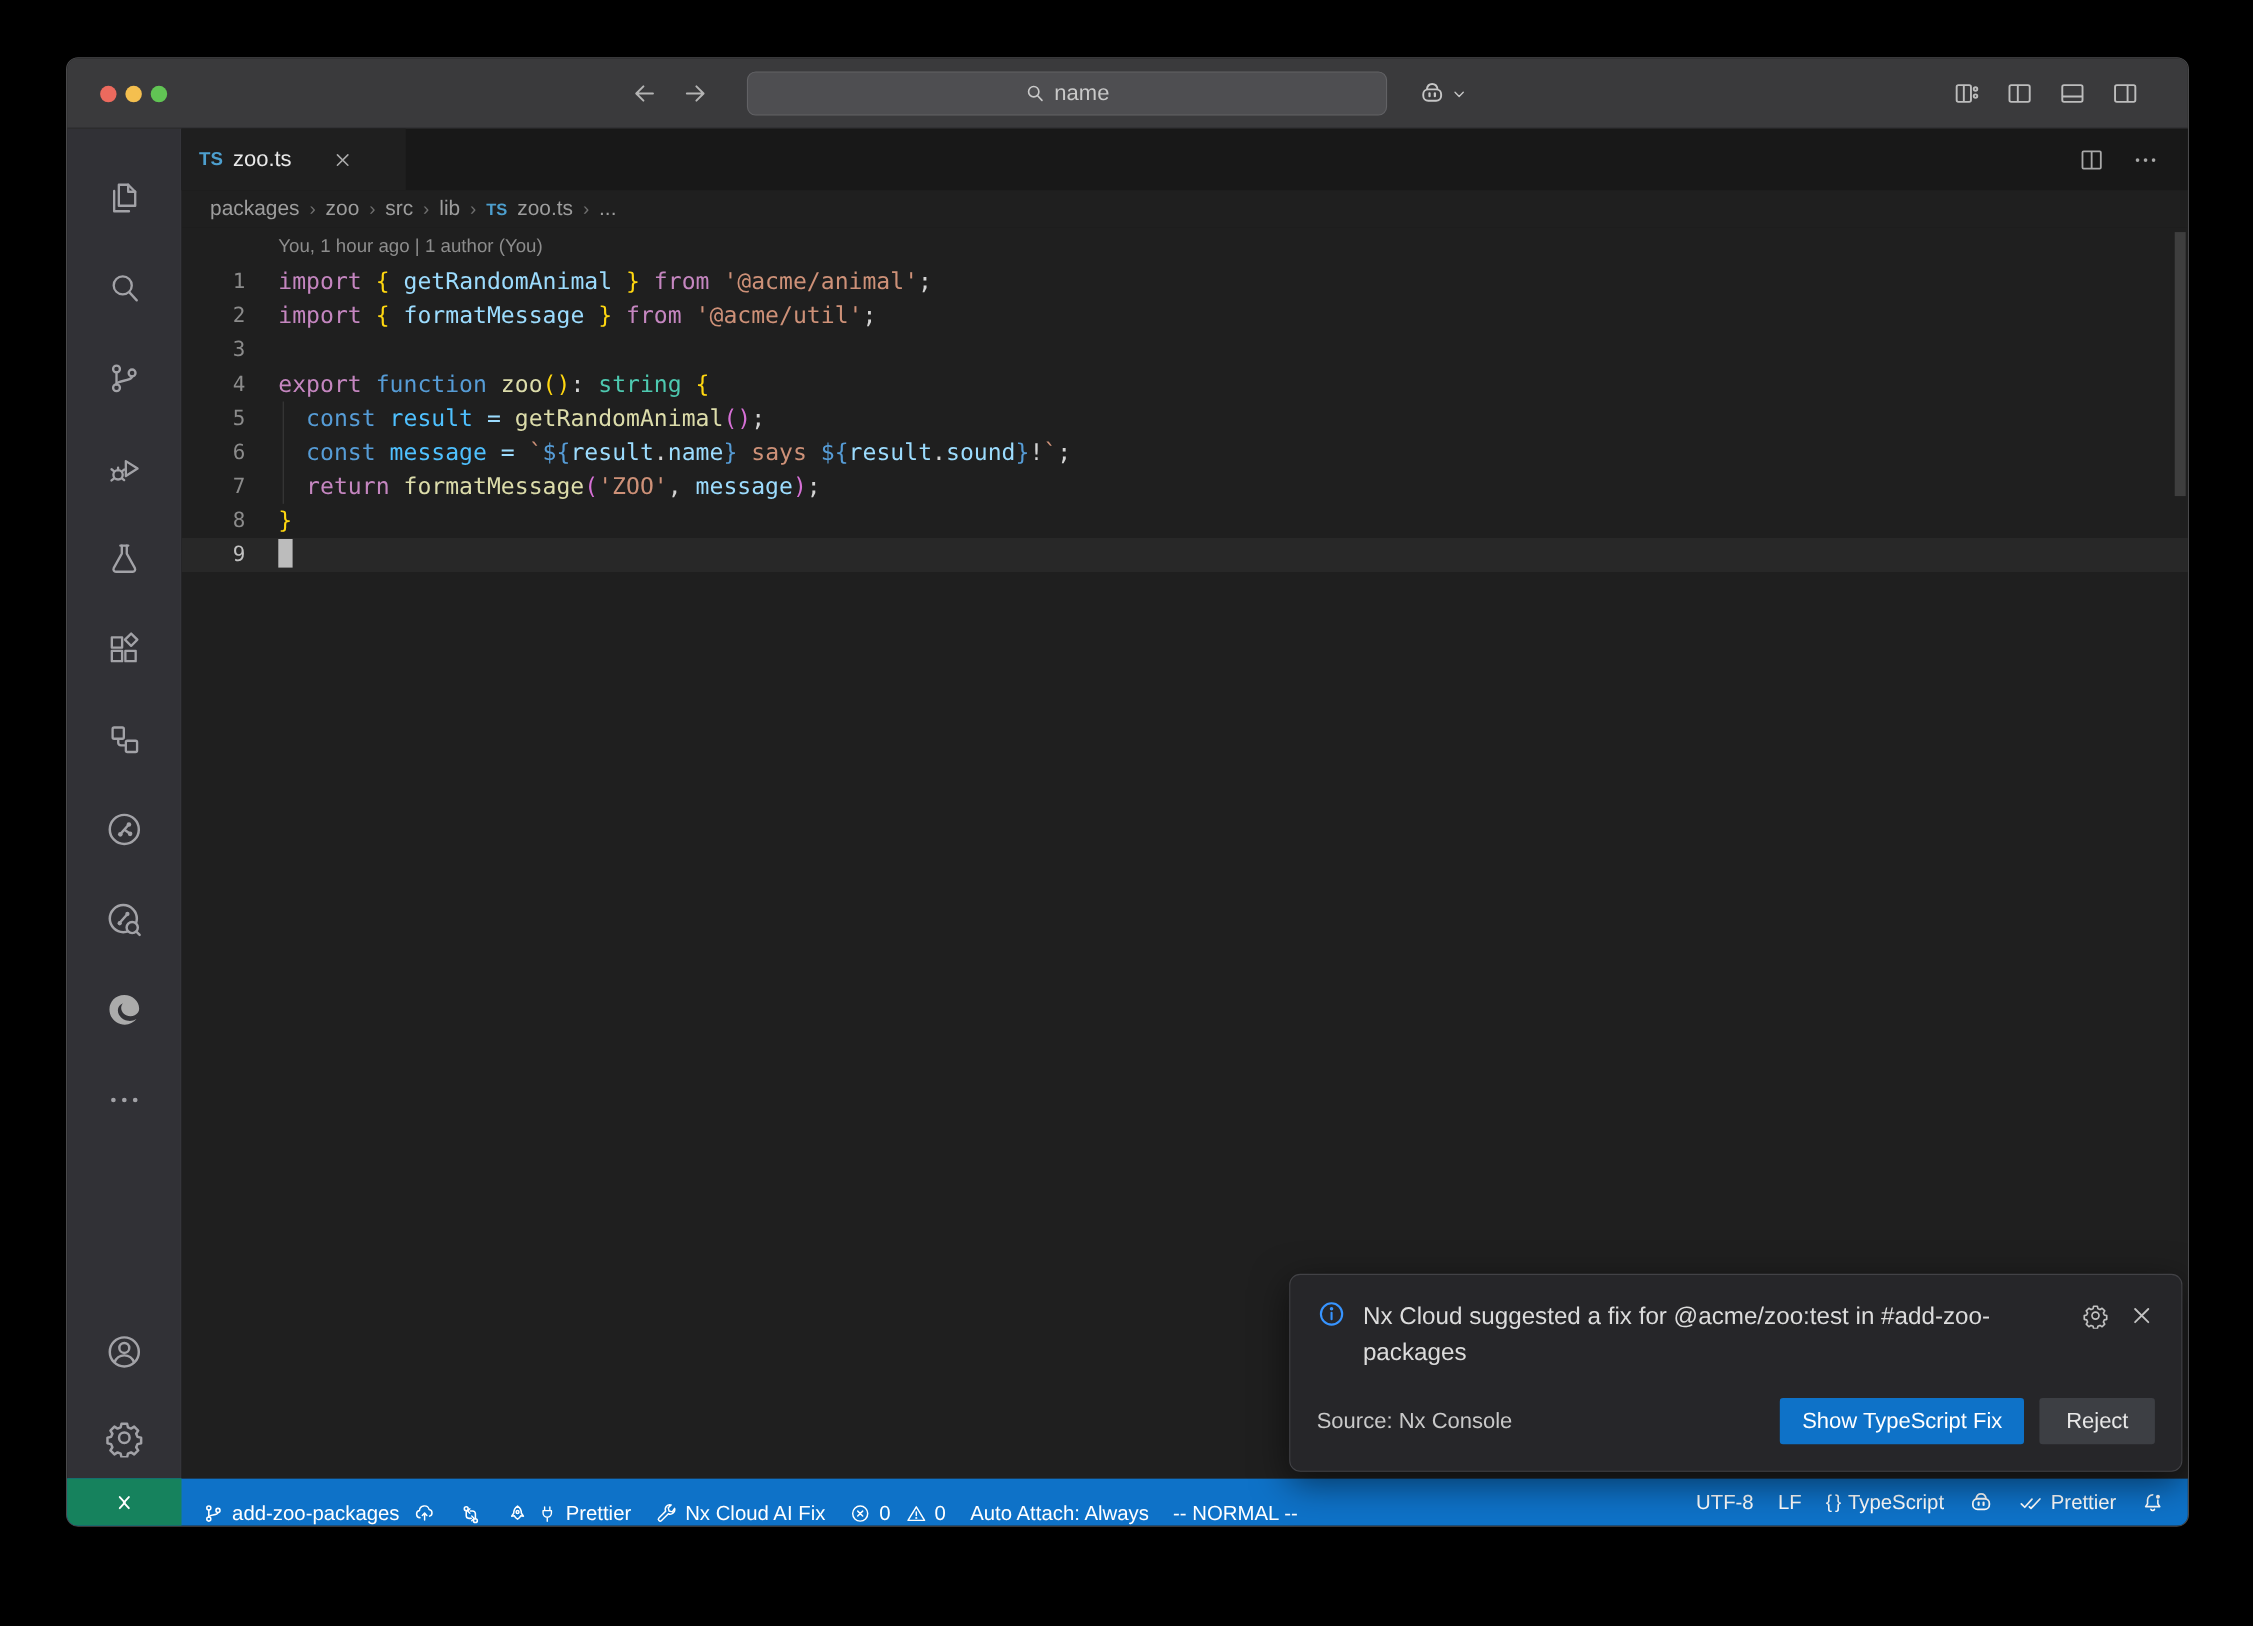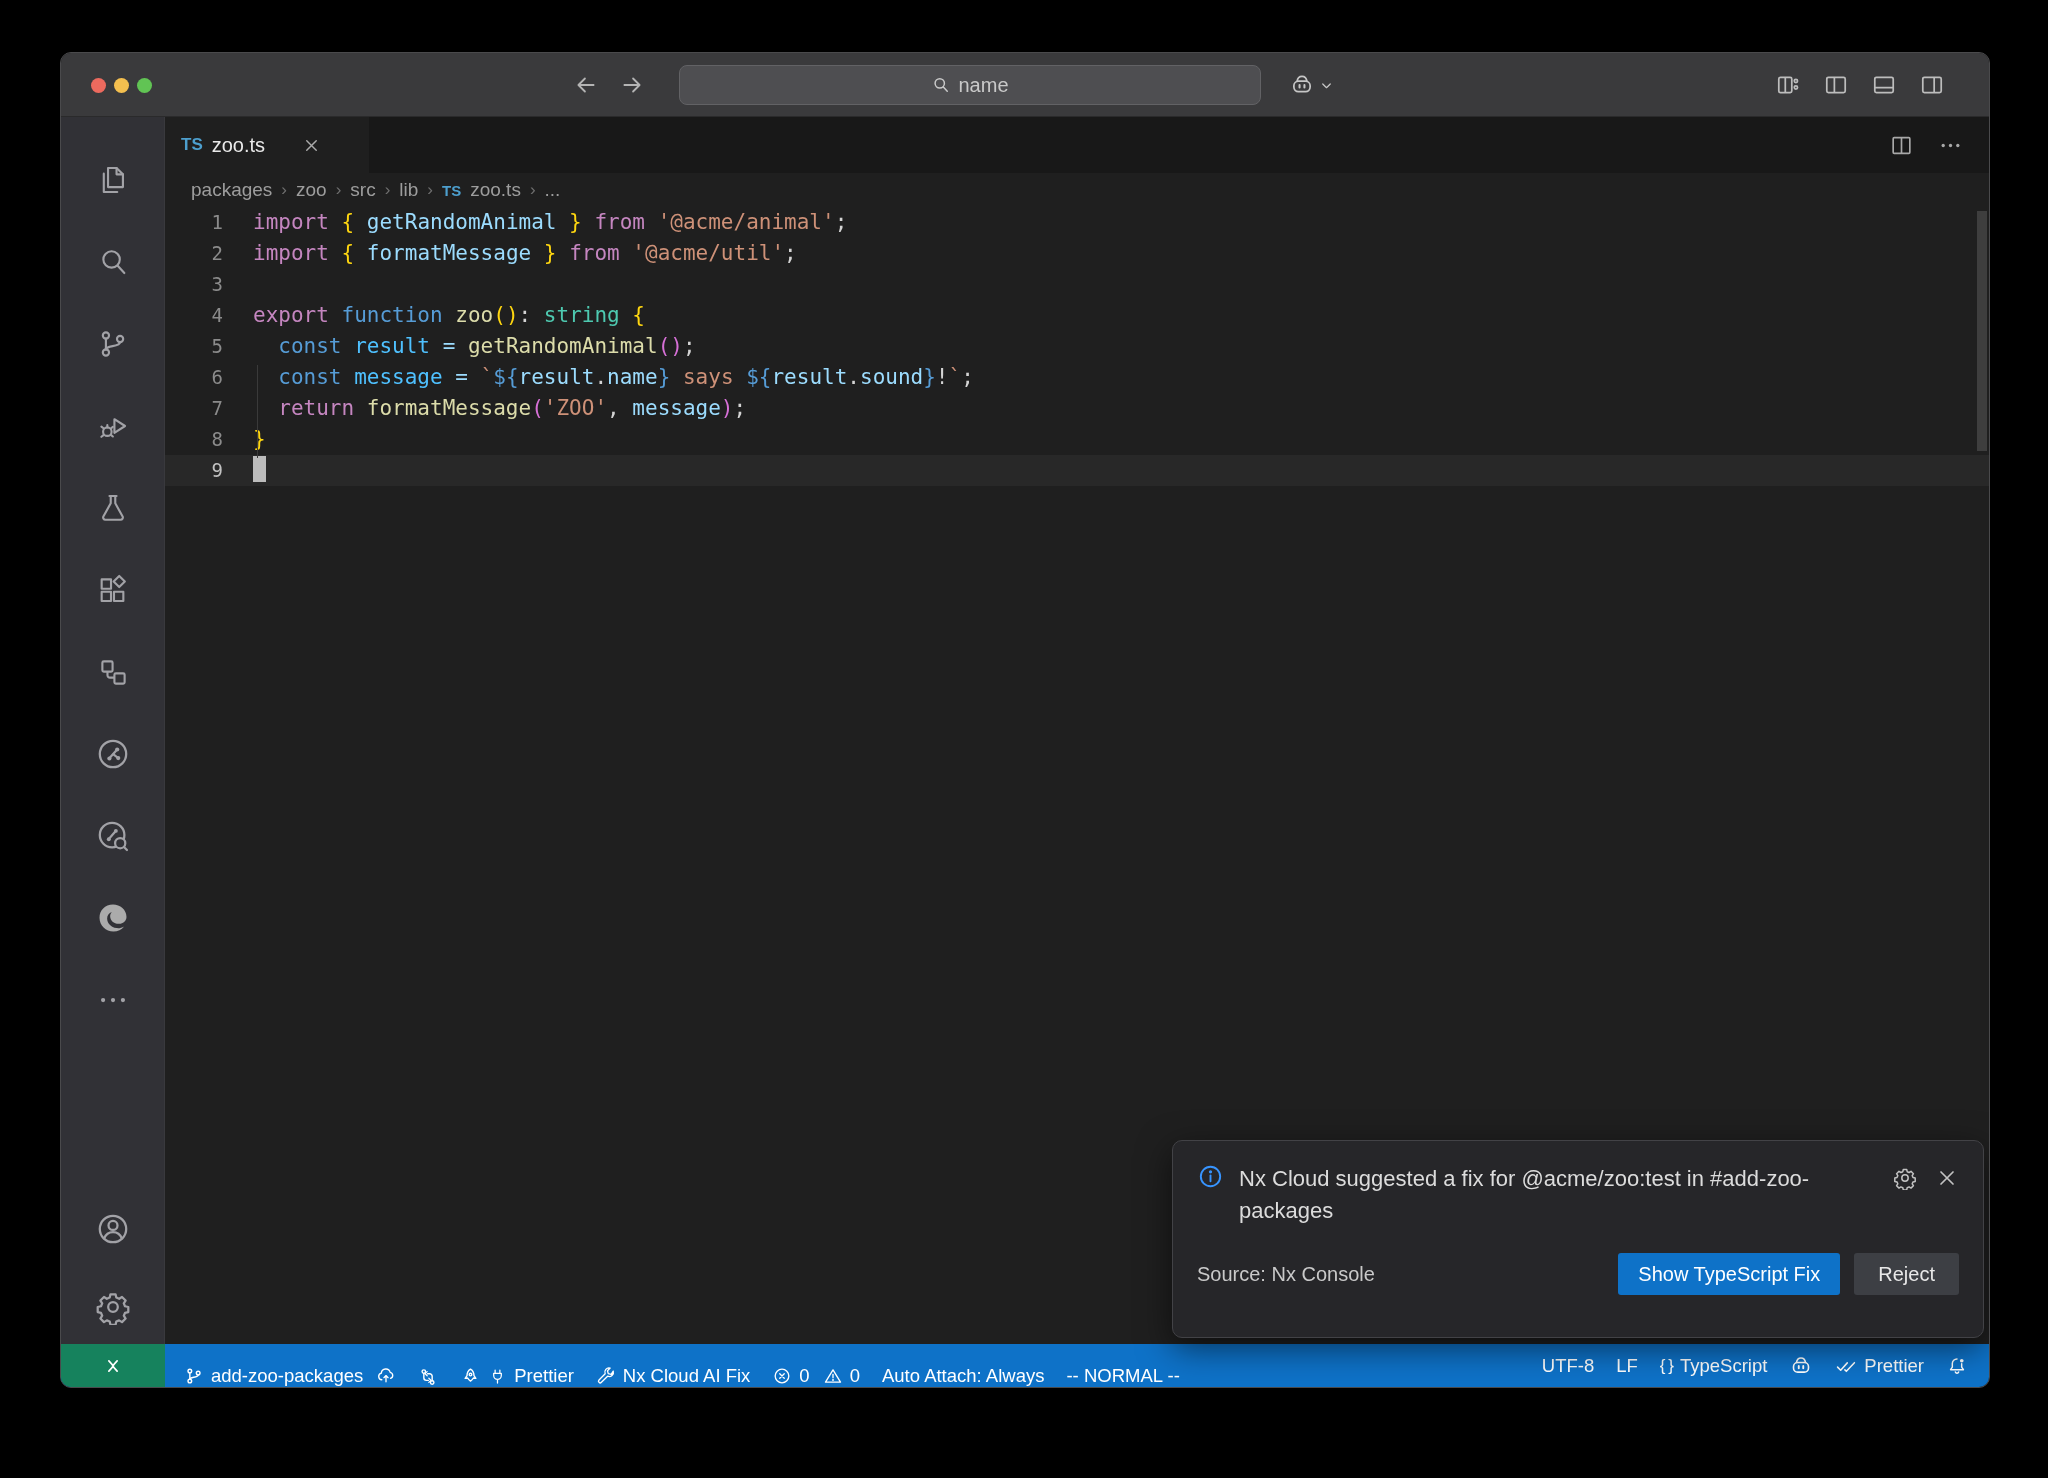--- a/index.html
+++ b/index.html
@@ -53,21 +53,21 @@
   .cline .ln { flex:0 0 58px; width:58px; text-align:right; color:#8b8b8b; font-size:19px; }
   .cline .lc { padding-left:30px; }
   .cline.current { background:rgba(255,255,255,.045); }
   .cline.current .ln { color:#c2c2c2; }
   .cursor { display:inline-block; width:13px; height:26px; background:#bcbcbc; vertical-align:-5px; }
   .indent-guide { position:absolute; left:92px; top:158px; height:93px; border-left:1px solid #3a3a3a; }
   .scroll-thumb { position:absolute; right:2px; top:4px; width:10px; height:240px; background:rgba(255,255,255,.14); }
 
   
   .notification { position:absolute; right:5px; bottom:49px; width:812px; background:#262629;
-    border:1px solid #424246; border-radius:10px; padding:22px 24px 42px 24px;
+    border:1px solid #424246; border-radius:10px; padding:22px 24px 24px 24px;
     box-shadow:0 10px 34px rgba(0,0,0,.55); z-index:5; }
   .notif-head { display:flex; gap:15px; }
   .notif-msg { flex:1; color:#dcdcdc; font-size:22px; line-height:1.45; }
   .notif-icons { display:flex; gap:18px; color:#c2c2c2; padding-top:3px; }
   .notif-foot { display:flex; align-items:center; margin-top:26px;justify-content:flex-end; }
   .notif-src { color:#c9c9c9; font-size:20px; }
   .btn { border:none; border-radius:3px; font-size:20px; height:42px; cursor:pointer;
     font-family:inherit; }
   .btn.primary { background:#0e72c8; color:#fff; padding:0 20px; margin-left:auto; }
   .btn.secondary { background:#3d3f44; color:#e8e8e8; padding:0 24px; margin-left:14px; }
@@ -297,20 +297,21 @@
           <span class="bc-sep">›</span>
           <span>lib</span>
           <span class="bc-sep">›</span>
           <span class="bc-ts">TS</span>
           <span>zoo.ts</span>
           <span class="bc-sep">›</span>
           <span>...</span>
         </div>
 
       <div class="editor">
+        <div class="blame">You, 1 hour ago | 1 author (You)</div>
         <div id="code-lines">
             <div class="cline"><span class="ln">1</span><span class="lc"><span style="color: rgb(197, 134, 192);">import </span><span style="color: rgb(255, 215, 16);">{</span><span style="color: rgb(156, 220, 254);"> getRandomAnimal </span><span style="color: rgb(255, 215, 16);">}</span><span style="color: rgb(197, 134, 192);"> from </span><span style="color: rgb(206, 145, 120);">'@acme/animal'</span><span style="color: rgb(212, 212, 212);">;</span></span></div>
             <div class="cline"><span class="ln">2</span><span class="lc"><span style="color: rgb(197, 134, 192);">import </span><span style="color: rgb(255, 215, 16);">{</span><span style="color: rgb(156, 220, 254);"> formatMessage </span><span style="color: rgb(255, 215, 16);">}</span><span style="color: rgb(197, 134, 192);"> from </span><span style="color: rgb(206, 145, 120);">'@acme/util'</span><span style="color: rgb(212, 212, 212);">;</span></span></div>
             <div class="cline"><span class="ln">3</span><span class="lc"></span></div>
             <div class="cline"><span class="ln">4</span><span class="lc"><span style="color: rgb(197, 134, 192);">export </span><span style="color: rgb(86, 156, 214);">function </span><span style="color: rgb(220, 220, 170);">zoo</span><span style="color: rgb(255, 215, 16);">(</span><span style="color: rgb(255, 215, 16);">)</span><span style="color: rgb(212, 212, 212);">: </span><span style="color: rgb(78, 201, 176);">string</span><span style="color: rgb(255, 215, 16);"> {</span></span></div>
             <div class="cline"><span class="ln">5</span><span class="lc"><span style="color: rgb(86, 156, 214);">  const </span><span style="color: rgb(79, 193, 255);">result </span><span style="color: rgb(156, 220, 254);">= </span><span style="color: rgb(220, 220, 170);">getRandomAnimal</span><span style="color: rgb(214, 112, 214);">(</span><span style="color: rgb(214, 112, 214);">)</span><span style="color: rgb(212, 212, 212);">;</span></span></div>
             <div class="cline"><span class="ln">6</span><span class="lc"><span style="color: rgb(86, 156, 214);">  const </span><span style="color: rgb(79, 193, 255);">message </span><span style="color: rgb(156, 220, 254);">= </span><span style="color: rgb(206, 145, 120);">`</span><span style="color: rgb(86, 156, 214);">${</span><span style="color: rgb(156, 220, 254);">result</span><span style="color: rgb(212, 212, 212);">.</span><span style="color: rgb(156, 220, 254);">name</span><span style="color: rgb(86, 156, 214);">}</span><span style="color: rgb(206, 145, 120);"> says </span><span style="color: rgb(86, 156, 214);">${</span><span style="color: rgb(156, 220, 254);">result</span><span style="color: rgb(212, 212, 212);">.</span><span style="color: rgb(156, 220, 254);">sound</span><span style="color: rgb(86, 156, 214);">}</span><span style="color: rgb(212, 212, 212);">!</span><span style="color: rgb(206, 145, 120);">`</span><span style="color: rgb(212, 212, 212);">;</span></span></div>
             <div class="cline"><span class="ln">7</span><span class="lc"><span style="color: rgb(197, 134, 192);">  return </span><span style="color: rgb(220, 220, 170);">formatMessage</span><span style="color: rgb(214, 112, 214);">(</span><span style="color: rgb(206, 145, 120);">'ZOO'</span><span style="color: rgb(212, 212, 212);">, </span><span style="color: rgb(156, 220, 254);">message</span><span style="color: rgb(214, 112, 214);">)</span><span style="color: rgb(212, 212, 212);">;</span></span></div>
             <div class="cline"><span class="ln">8</span><span class="lc"><span style="color: rgb(255, 215, 16);">}</span></span></div>
             <div class="cline current"><span class="ln">9</span><span class="lc"><span class="cursor"></span></span></div>

